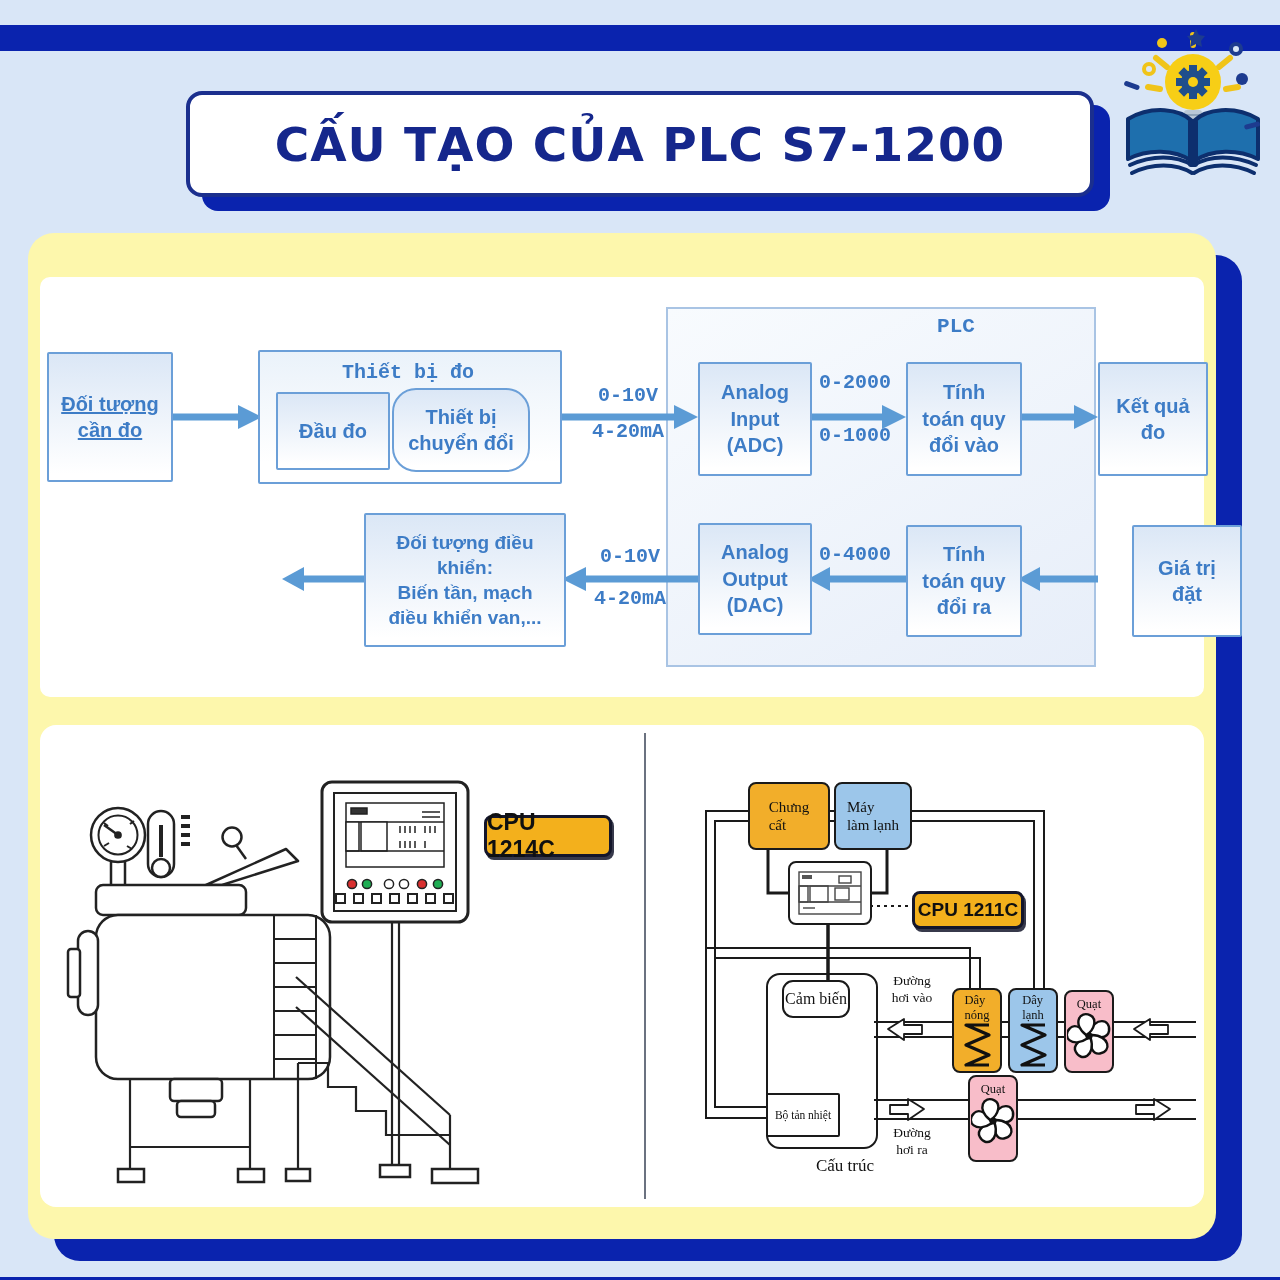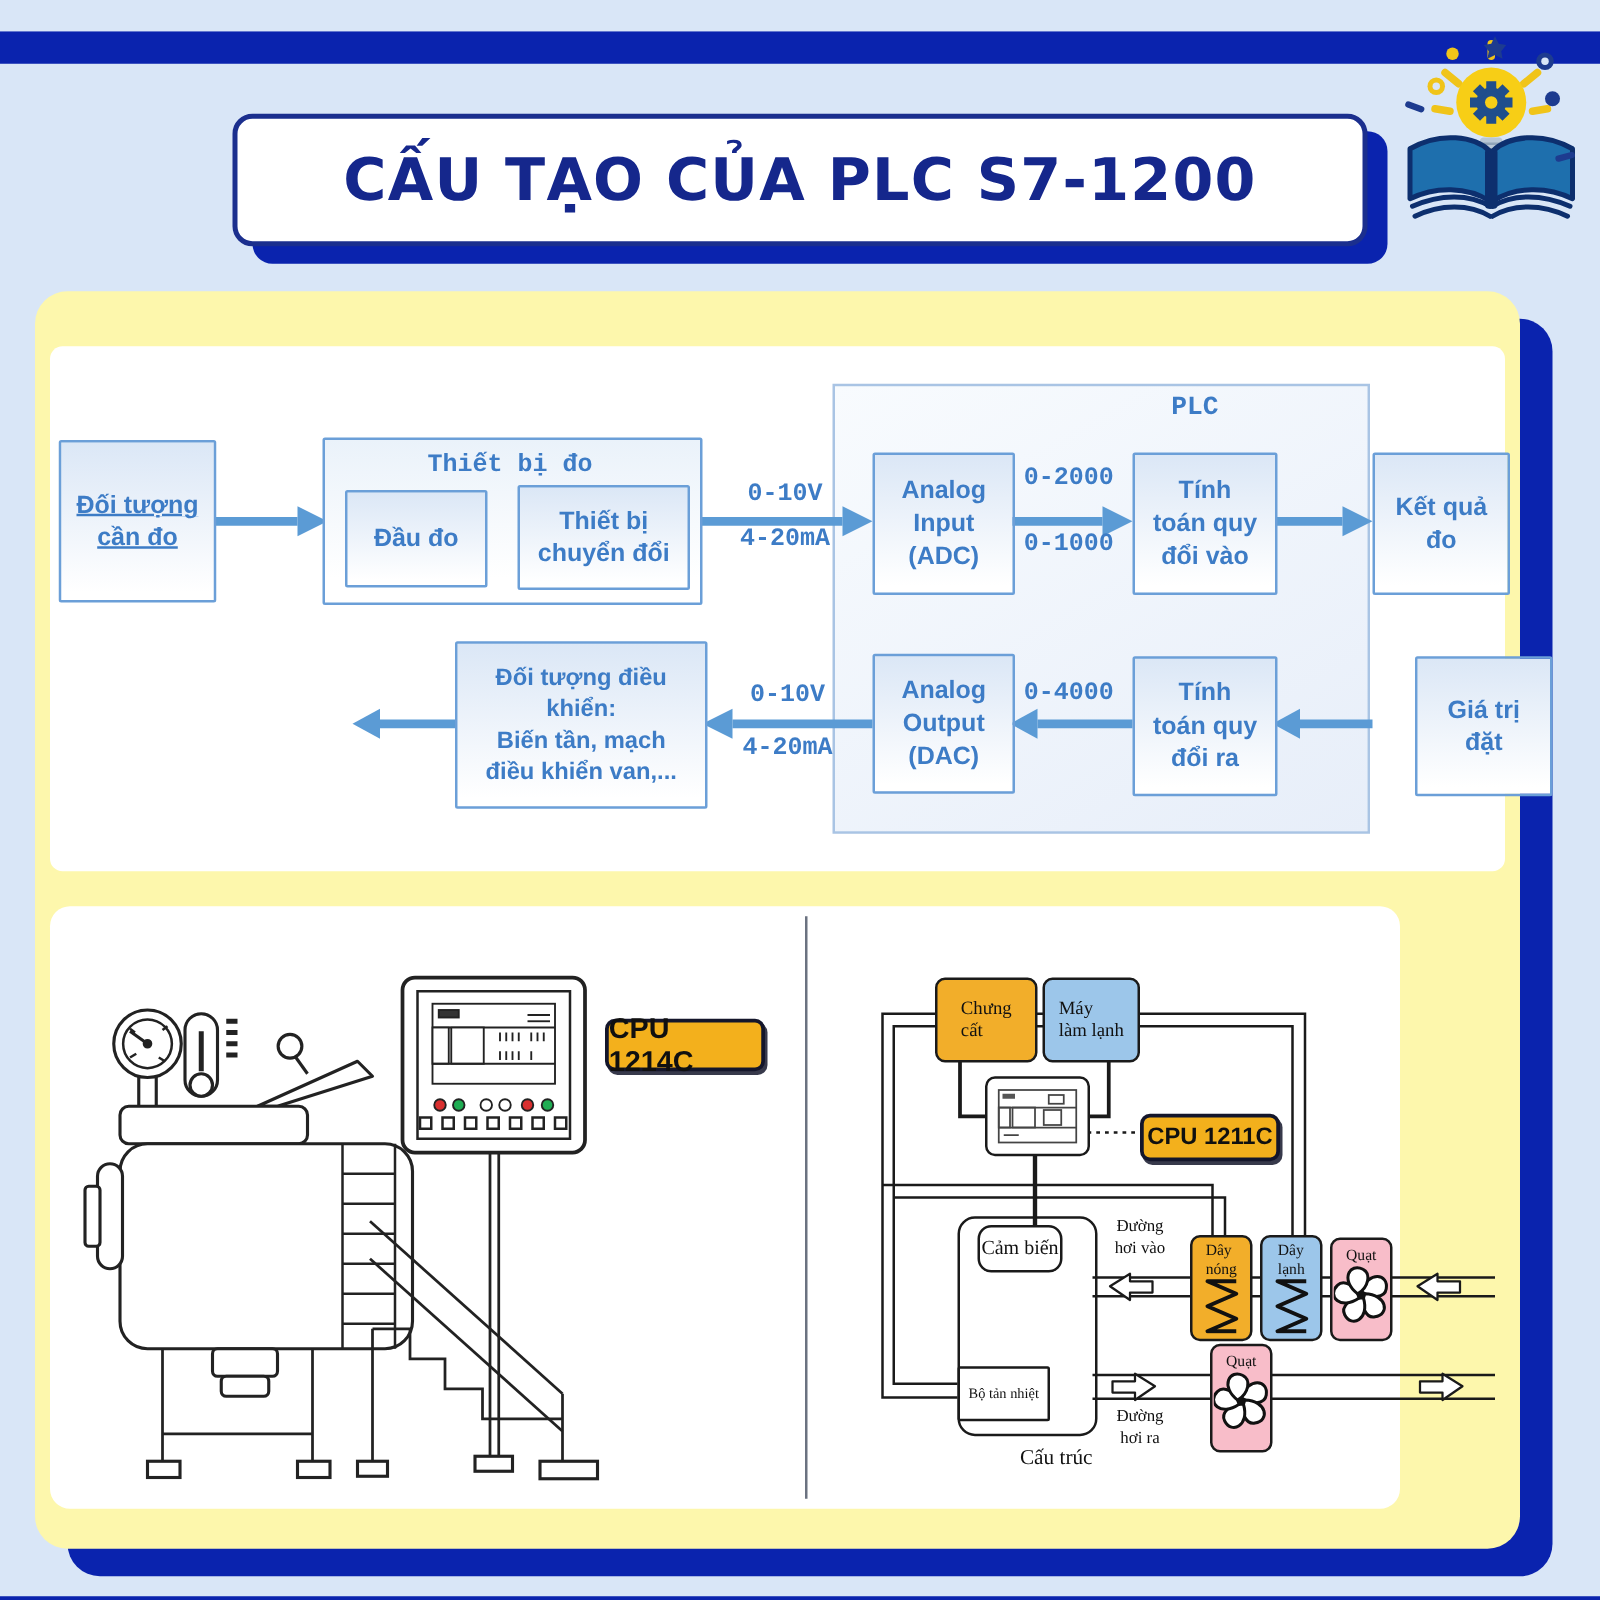--- a/index.html
+++ b/index.html
@@ -23,21 +23,21 @@
           border:2px solid #a9c4e4;background:linear-gradient(150deg,#f8fbfe 0%,#e7eef9 100%);}
   .fbox{position:absolute;z-index:3;border:2px solid #6b9fd8;border-radius:2px;
         background:linear-gradient(180deg,#dbe7f6 0%,#ffffff 95%);
         color:#3d7cc6;font-size:20px;font-weight:bold;line-height:1.32;
         display:flex;align-items:center;justify-content:center;text-align:center;}
   .fgroup{position:absolute;z-index:2;border:2px solid #6b9fd8;border-radius:2px;
           background:linear-gradient(180deg,#eaf2fa 0%,#ffffff 85%);}
   .fsig{position:absolute;z-index:3;color:#3d7cc6;font-size:20px;font-weight:bold;text-align:center;font-family:Liberation Mono, monospace;}
   .prel{white-space:pre-line;}
   
-  #bottom{position:absolute;left:40px;top:700px;width:1080px;height:482px;background:#ffffff;border-radius:16px;}
+  #bottom{position:absolute;left:40px;top:700px;width:1164px;height:482px;background:#ffffff;border-radius:16px;}
   #bottom svg.art{position:absolute;left:0;top:0;z-index:1;}
   #divider{position:absolute;left:604px;top:8px;width:2px;height:466px;background:#6b7280;z-index:1;}
   .badge{position:absolute;z-index:4;background:#f3b01c;border:3px solid #14162b;border-radius:8px;
          box-shadow:2px 3px 0 rgba(20,22,43,.85);color:#101010;font-weight:bold;
          display:flex;align-items:center;justify-content:center;}
   .bbox{position:absolute;z-index:3;border:2.5px solid #1a1a1a;border-radius:8px;
         font-family:"Liberation Serif",serif;color:#111;display:flex;flex-direction:column;
         align-items:center;justify-content:center;text-align:left;line-height:1.2;}
   .wbox{position:absolute;z-index:3;border:2px solid #1a1a1a;background:#ffffff;
         font-family:"Liberation Serif",serif;color:#111;display:flex;align-items:center;
@@ -130,21 +130,21 @@
     </svg>
 
     <div class="fsig" style="left:856px;top:38px;width:120px;font-size:21px;">PLC</div>
 
     <div class="fbox prel" style="left:7px;top:75px;width:122px;height:126px;text-decoration:underline;">Đối tượng
 cần đo</div>
 
     <div class="fgroup" style="left:218px;top:73px;width:300px;height:130px;"></div>
     <div class="fsig" style="left:218px;top:84px;width:300px;">Thiết bị đo</div>
     <div class="fbox" style="left:236px;top:115px;width:110px;height:74px;">Đầu đo</div>
-    <div class="fbox prel" style="left:374px;top:111px;width:134px;height:80px;">Thiết bị
+    <div class="fbox prel" style="left:352px;top:111px;width:134px;height:80px;border-radius:24px;">Thiết bị
 chuyển đổi</div>
 
     <div class="fsig" style="left:548px;top:107px;width:80px;">0-10V</div>
     <div class="fsig" style="left:540px;top:143px;width:96px;">4-20mA</div>
 
     <div class="fbox prel" style="left:658px;top:85px;width:110px;height:110px;">Analog
 Input
 (ADC)</div>
     <div class="fsig" style="left:775px;top:94px;width:80px;">0-2000</div>
     <div class="fsig" style="left:775px;top:147px;width:80px;">0-1000</div>

